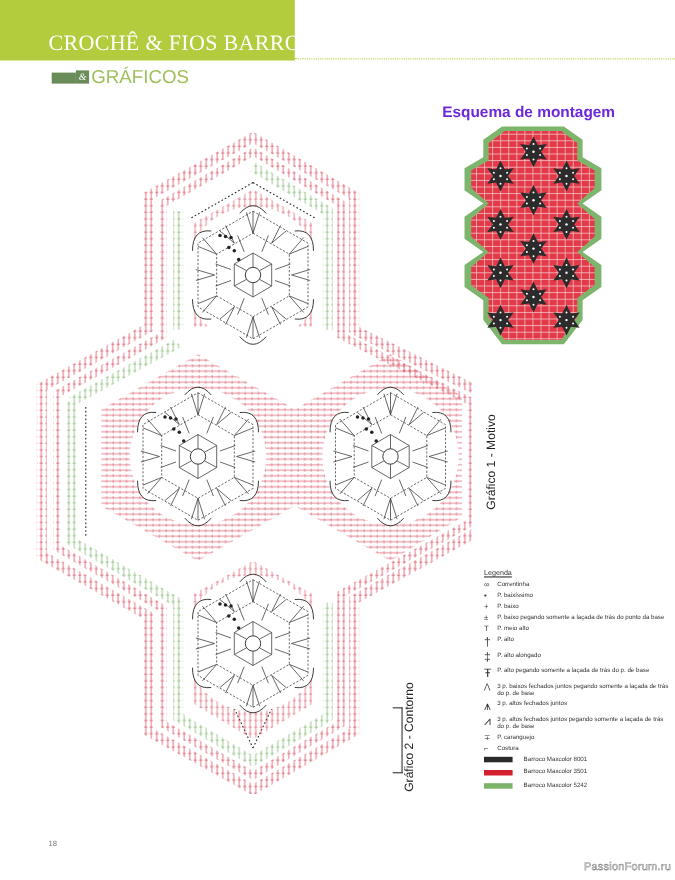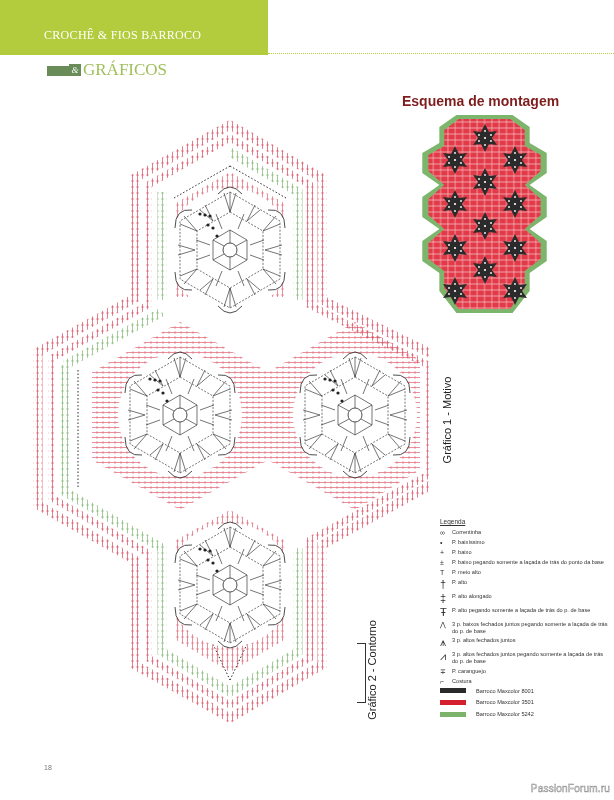--- a/index.html
+++ b/index.html
@@ -1,24 +1,24 @@
 <!DOCTYPE html>
 <html><head>
 <meta charset="utf-8">
 <style>
   * { margin:0; padding:0; box-sizing:border-box; }
   body { width:614px; height:800px; background:#ffffff; position:relative; overflow:hidden; font-family:"Liberation Sans", sans-serif; }
   .header-band { position:absolute; left:0; top:0; width:268px; height:55px; background:#b2cc3e; }
-  .header-title { position:absolute; left:44px; top:28px; font-family:"Liberation Serif", serif; font-size:12px; color:#ffffff; letter-spacing:0.3px; white-space:nowrap; }
+  .header-title { position:absolute; left:44px; top:28px; font-family:"Liberation Serif", serif; font-size:20px; color:#ffffff; letter-spacing:0.3px; white-space:nowrap; }
   .header-dots { position:absolute; left:268px; top:53px; width:346px; height:0; border-top:1.5px dotted #b2cc3e; }
   .section-bar { position:absolute; left:47px; top:66px; width:22px; height:10px; background:#6a8c58; }
   .section-logo { position:absolute; left:69px; top:64px; width:12px; height:12px; background:#6a8c58; color:#fff; font-family:"Liberation Serif", serif; font-size:9px; font-style:italic; line-height:12px; text-align:center; }
-  .section-title { position:absolute; left:83px; top:60px; font-family:Liberation Serif, serif; font-size:17px; color:#9fbf5a; white-space:nowrap; }
+  .section-title { position:absolute; left:83px; top:60px; font-family:Liberation Sans, sans-serif; font-size:17px; color:#9fbf5a; white-space:nowrap; }
   .chart { position:absolute; left:0; top:110px; }
-  .scheme-title { position:absolute; left:402px; top:93px; font-size:14px; color:#7f1d1d; font-weight:bold; white-space:nowrap; }
+  .scheme-title { position:absolute; left:402px; top:93px; font-size:14px; color:#6d28d9; font-weight:bold; white-space:nowrap; }
   .scheme { position:absolute; left:410px; top:113px; }
   .label-g1 { position:absolute; left:447px; top:420px; transform:translate(-50%,-50%) rotate(-90deg); font-size:11px; color:#222; white-space:nowrap; }
   .label-g2 { position:absolute; left:372px; top:670px; transform:translate(-50%,-50%) rotate(-90deg); font-size:11px; color:#222; white-space:nowrap; }
   .bracket { position:absolute; left:357px; top:643px; width:9px; height:60px; border:1px solid #333; border-left:none; }
   .legend { position:absolute; left:440px; top:518px; width:170px; font-size:5.6px; color:#333; line-height:1.2; }
   .legend-title { font-size:6.5px; text-decoration:underline; margin-bottom:3px; padding-right:14px; display:inline-block; }
   .leg-row { display:flex; align-items:flex-start; margin-bottom:3px; }
   .leg-sym { width:12px; flex:0 0 12px; font-size:7px; color:#333; text-align:left; line-height:7px; }
   .leg-sym.tall { font-size:11px; line-height:11px; }
   .leg-txt { flex:1; }

